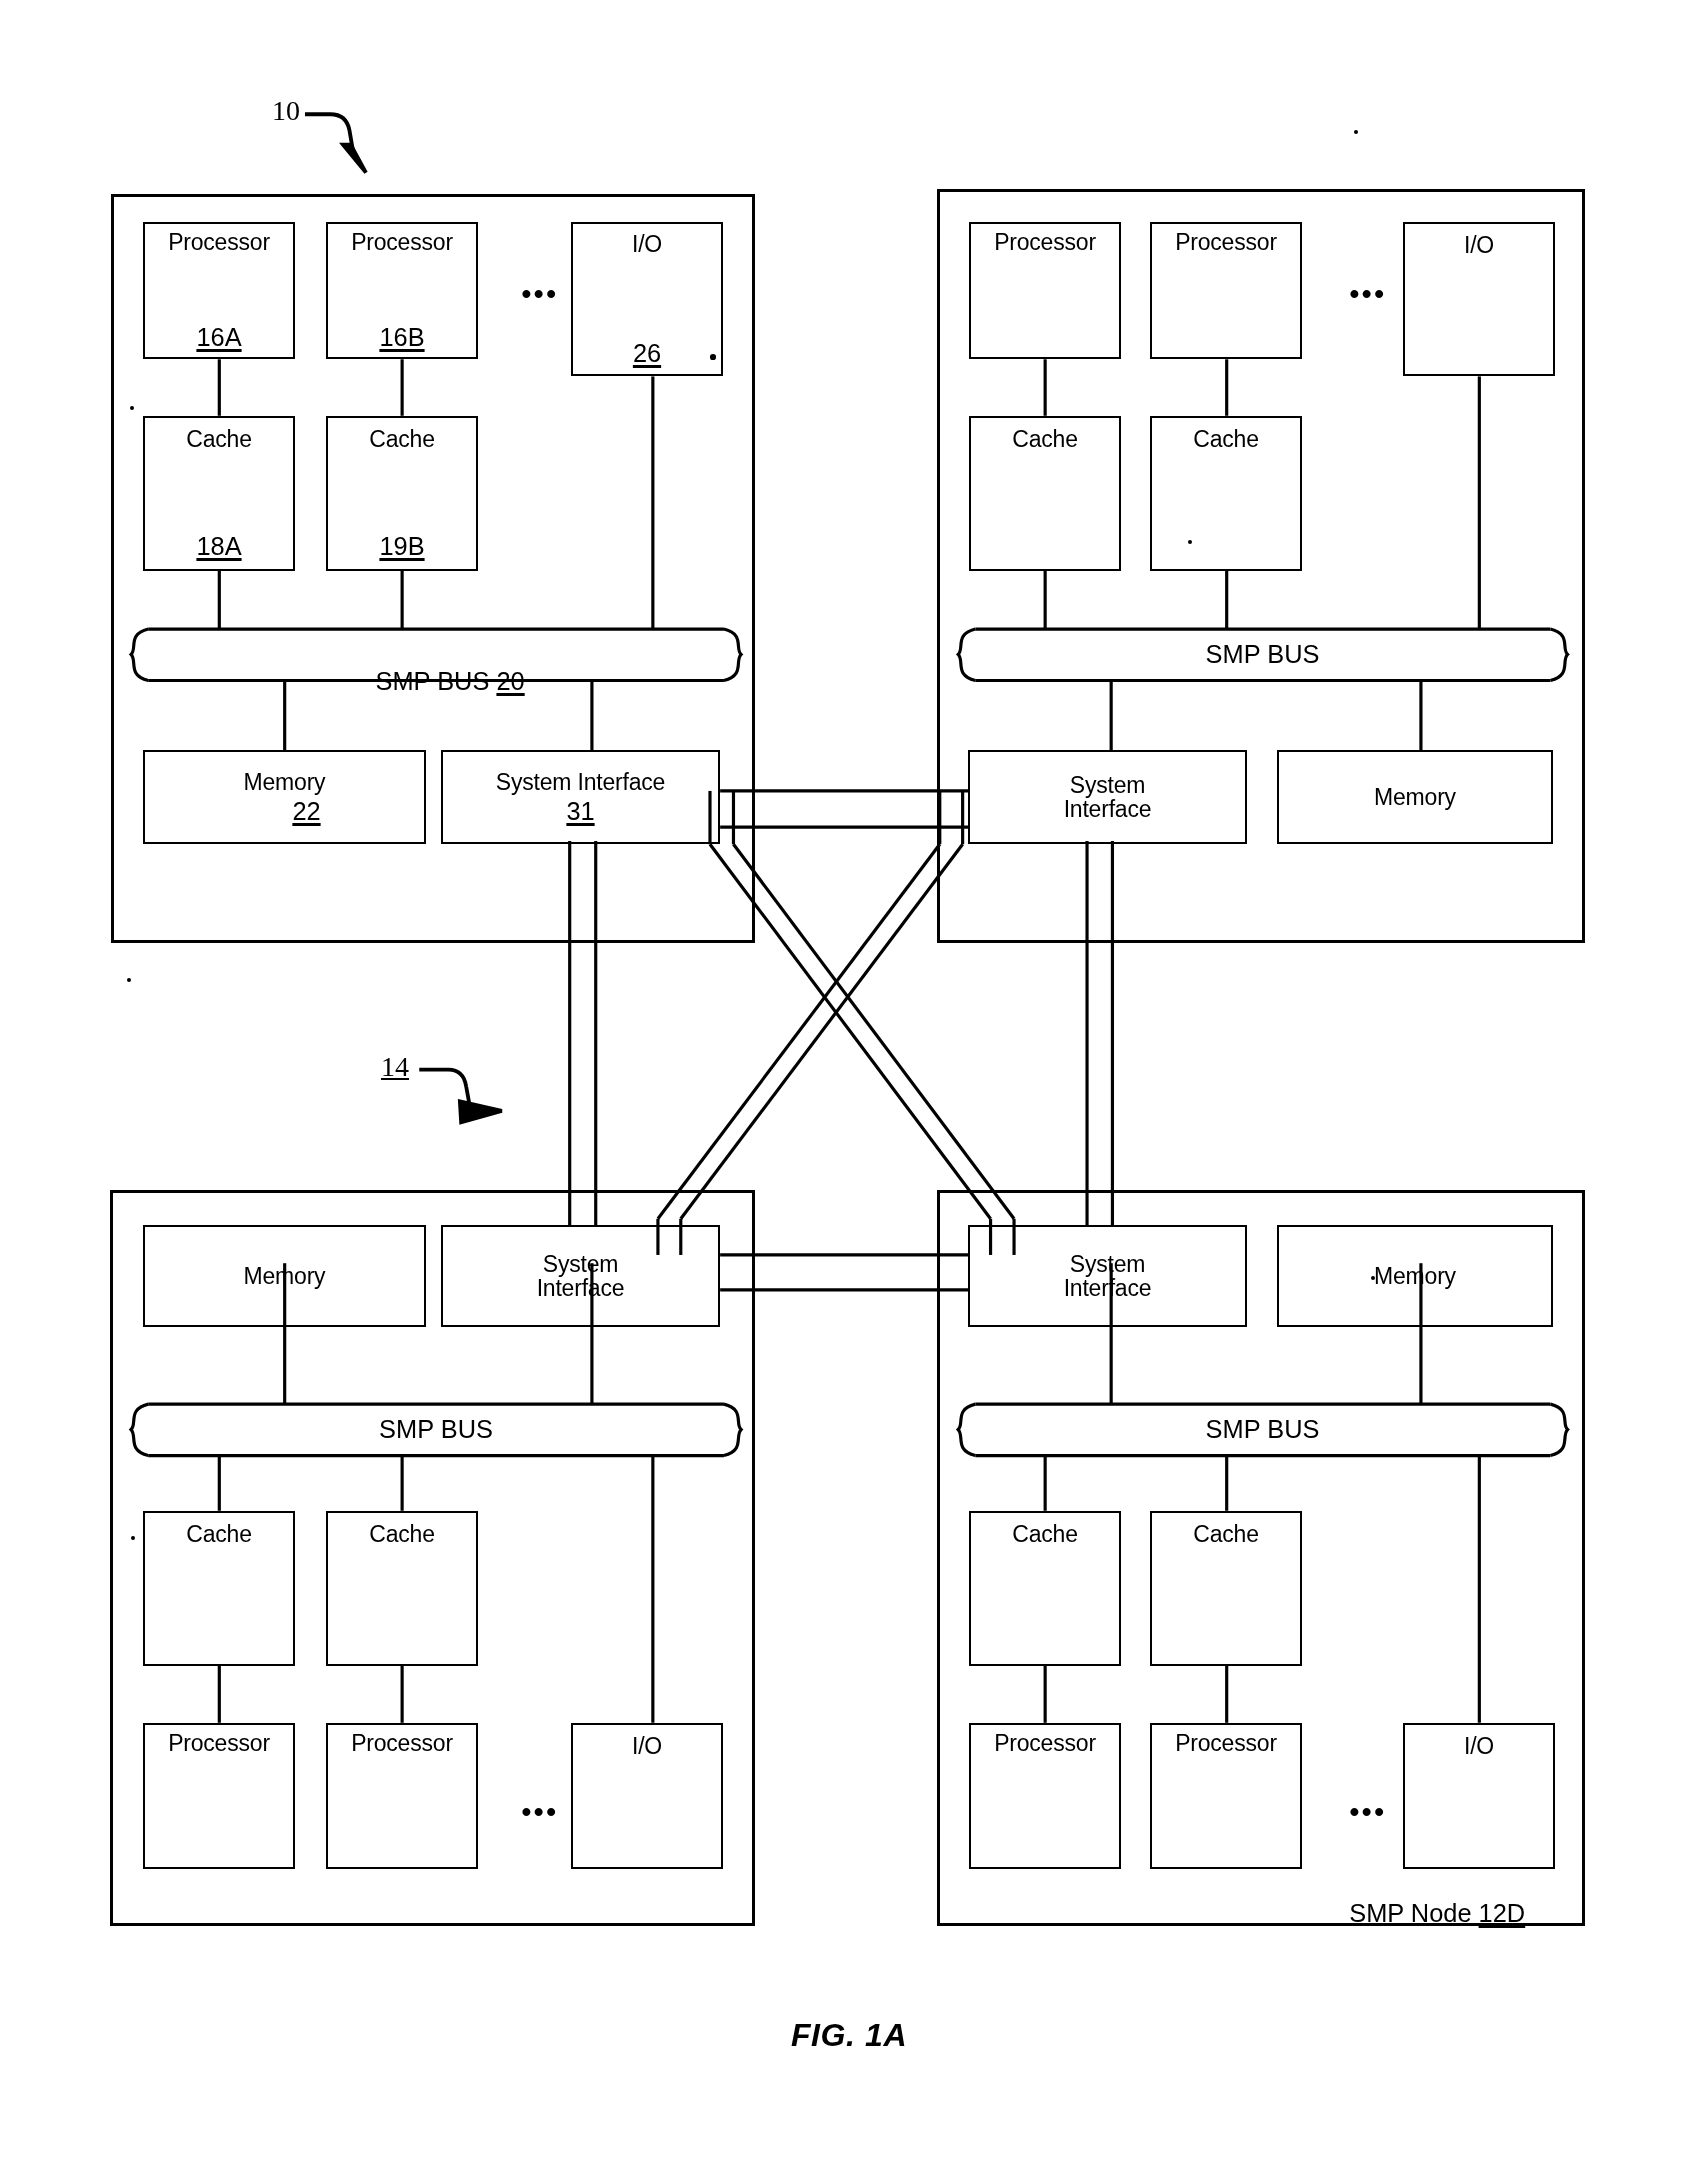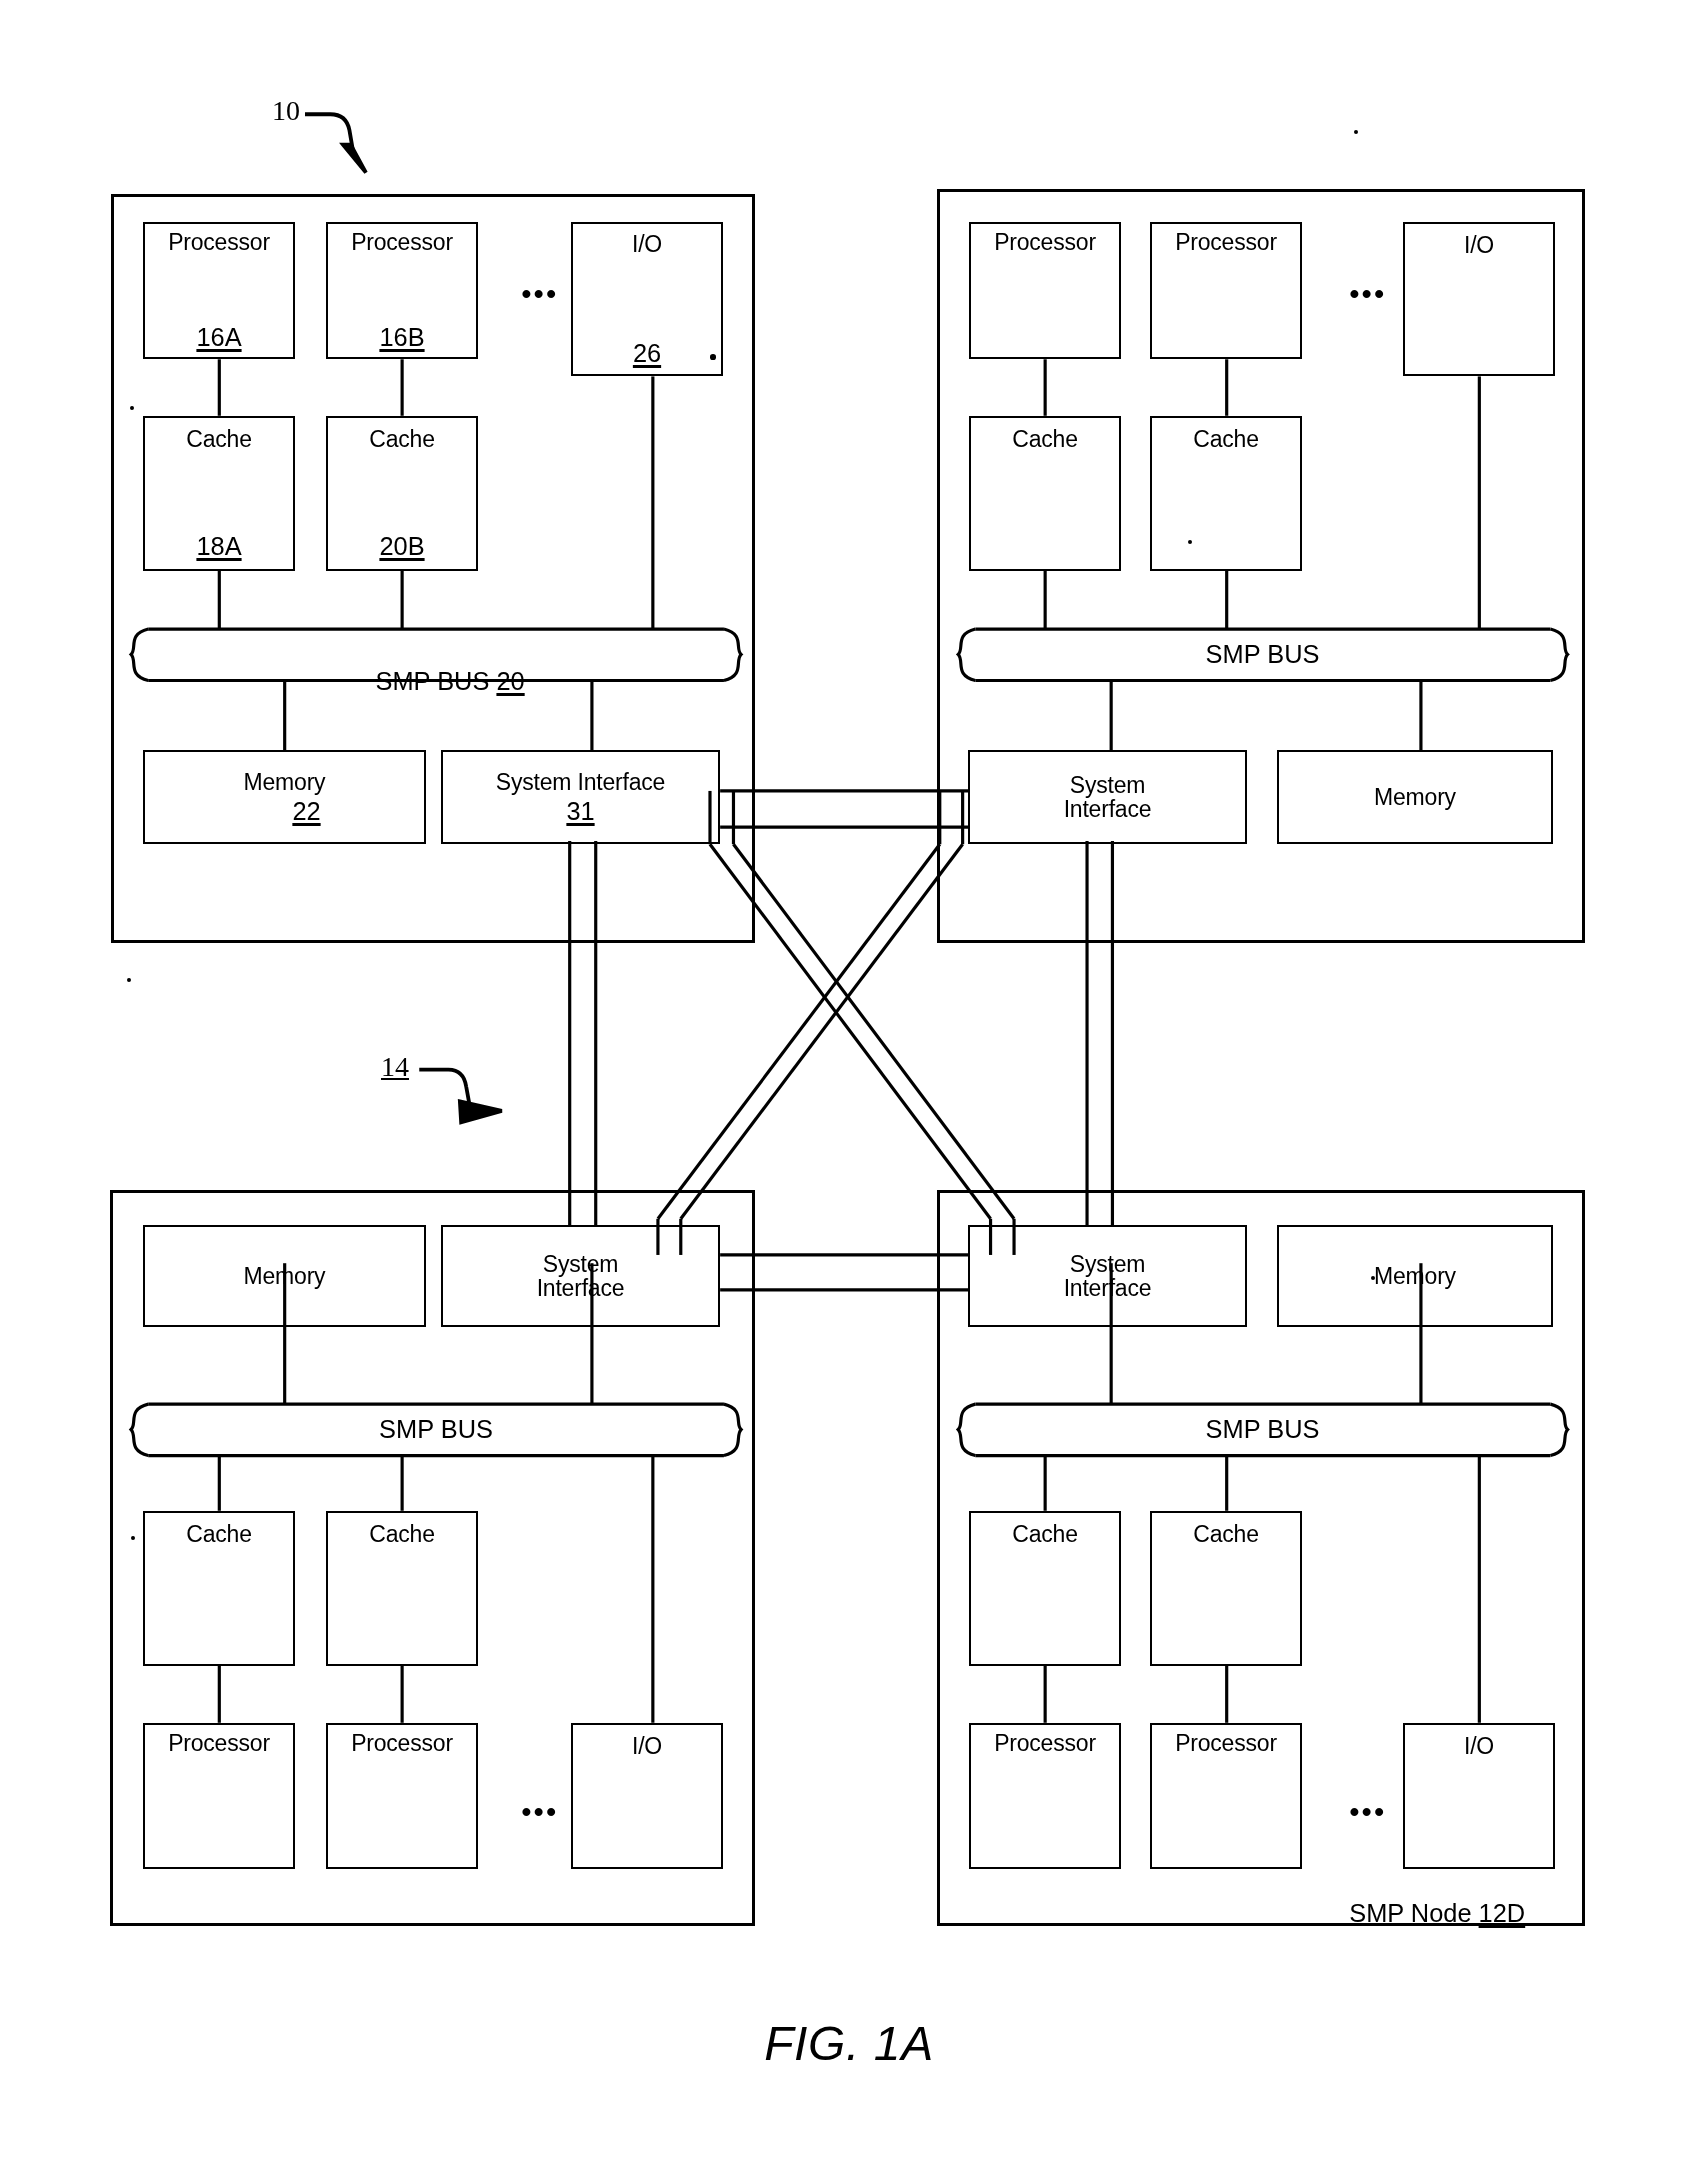--- a/index.html
+++ b/index.html
@@ -59,23 +59,23 @@
   .lead-num {
     font-size: 28px;
     font-family: "Liberation Serif", serif;
   }
   .dots {
     font-size: 28px;
     font-weight: bold;
     letter-spacing: 2.5px;
   }
   .fig-caption {
-    font-size: 48px;
+    font-size: 32px;
     font-style: italic;
-    font-weight: normal;
+    font-weight: bold;
     font-family: "Liberation Sans", sans-serif;
     letter-spacing: 0.6px;
     text-align: center;
   }
   .blockbox {
     position: absolute;
     border: 2.5px solid #000;
     background: transparent;
     box-sizing: border-box;
     display: flex;
@@ -226,21 +226,21 @@
     <span class="txt ref-num" style="position:static;">26</span>
   </div>
 
   <div class="blockbox" style="left:143px; top:416px; width:152px; height:155px; justify-content:space-between; padding:9px 0;">
     <span class="txt box-label" style="position:static;">Cache</span>
     <span class="txt ref-num" style="position:static;">18A</span>
   </div>
 
   <div class="blockbox" style="left:326px; top:416px; width:152px; height:155px; justify-content:space-between; padding:9px 0;">
     <span class="txt box-label" style="position:static;">Cache</span>
-    <span class="txt ref-num" style="position:static;">20B</span>
+    <span class="txt ref-num" style="position:static;">19B</span>
   </div>
 
   <div class="txt bus-label" style="left:148px; top:641px; width:576px;">
     <span>SMP BUS </span><span class="ref-num">20</span>
   </div>
 
   <div class="blockbox" style="left:143px; top:750px; width:283px; height:94px; justify-content:center; gap:3.8px;">
     <span class="txt box-label" style="position:static;">Memory</span>
     <span class="txt ref-num" style="position:static;margin-left:44px;">22</span>
   </div>

